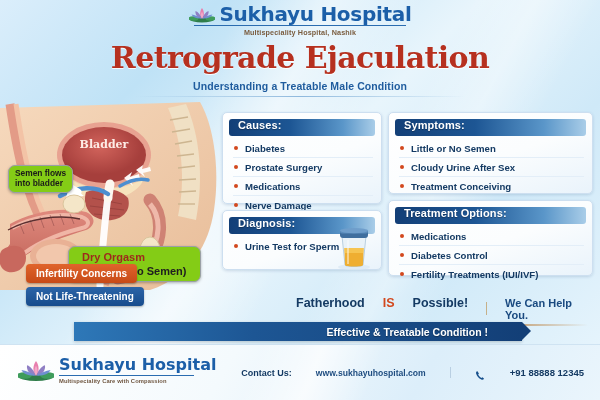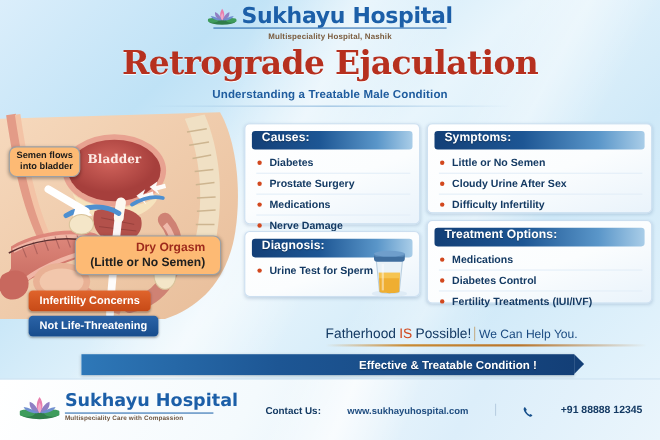--- a/index.html
+++ b/index.html
@@ -25,22 +25,22 @@
   .maintitle{font-family:"DejaVu Serif",serif;font-weight:bold;font-size:30px;color:#b6301f;
     letter-spacing:-.6px;line-height:1;margin-top:6px;
     text-shadow:0 1px 0 rgba(255,255,255,.85);}
   .subtitle{font-size:10.5px;font-weight:bold;color:#1f5c9e;margin-top:7px;letter-spacing:.1px;}
   .subrule{width:330px;height:1px;margin:4px auto 0;
     background:linear-gradient(90deg,rgba(120,170,215,0),#8fb9dd,rgba(120,170,215,0));}
 
   
   .anatomy{position:absolute;left:0;top:100px;width:226px;height:190px;z-index:2;}
   .anatomy svg{display:block;}
-  .callout{position:absolute;background:#fdba74;border:1.1px solid #9aa0a6;border-radius:7px;
-    padding:3px 6px;text-align:right;box-shadow:0 1px 3px rgba(0,0,0,.28);z-index:6;}
+  .callout{position:absolute;background:#84cc16;border:1.1px solid #9aa0a6;border-radius:7px;
+    padding:3px 6px;text-align:left;box-shadow:0 1px 3px rgba(0,0,0,.28);z-index:6;margin-top:32px;}
   .callout .l1{font-size:8.4px;font-weight:bold;color:#1a1a1a;line-height:1.18;white-space:nowrap;}
   .co-semen{left:8px;top:133px;}
   .co-dry{left:68px;top:214px;padding:4px 13px;}
   .co-dry .l1{font-size:11px;color:#9e2a1c;}
   .co-dry .l2{font-size:11px;font-weight:bold;color:#20201f;margin-top:1px;white-space:nowrap;}
 
   .pill{position:absolute;border-radius:4px;padding:4px 10px;font-size:10px;font-weight:bold;
     color:#fff;box-shadow:0 1px 2px rgba(0,0,0,.3);z-index:7;white-space:nowrap;}
   .pill-infert{left:26px;top:264px;background:linear-gradient(180deg,#e0642c,#c74a17);}
   .pill-notlife{left:26px;top:287px;background:linear-gradient(180deg,#2b64a8,#174c8c);}
@@ -61,21 +61,21 @@
 
   #causes-card{left:222px;top:112px;width:160px;height:92px;}
   #diagnosis-card{left:222px;top:210px;width:160px;height:60px;}
   #symptoms-card{left:388px;top:112px;width:205px;height:82px;}
   #treatment-card{left:388px;top:200px;width:205px;height:76px;}
 
   .cup{position:absolute;right:6px;top:16px;width:36px;height:42px;}
 
   
   .fatherhood{position:absolute;left:296px;top:296px;width:292px;z-index:6;}
-  .fh-text{display:flex;align-items:baseline;gap:3px;font-size:12.5px;font-weight:normal;}
+  .fh-text{display:flex;align-items:baseline;gap:18px;font-size:12.5px;font-weight:bold;}
   .fh-a{color:#143a63;} .fh-is{color:#d2481e;}
   .fh-div{width:1px;height:13px;background:#c6b089;align-self:center;}
   .fh-b{color:#1a4a80;font-size:11px;}
   .fh-rule{height:2px;margin-top:3px;border-radius:2px;
     background:linear-gradient(90deg,rgba(200,150,80,0),#c98b34 25%,#b8742a 60%,rgba(200,150,80,0));}
 
   
   .strip{position:absolute;left:74px;top:322px;width:448px;height:19px;z-index:6;
     background:linear-gradient(90deg,#2e78b8 0%,#1d5694 40%,#133f77 100%);
     display:flex;align-items:center;justify-content:flex-end;padding-right:34px;
@@ -265,21 +265,21 @@
   </svg>
 </span>
 
 <div class="card" id="symptoms-card">
   <div class="bar">
     <span>Symptoms:</span>
   </div>
   <ul>
     <li>Little or No Semen</li>
     <li>Cloudy Urine After Sex</li>
-    <li>Difficulty Infertility</li>
+    <li>Treatment Conceiving</li>
   </ul>
 </div>
 
 <div class="card" id="treatment-card">
   <div class="bar">
     <span>Treatment Options:</span>
   </div>
   <ul>
     <li>Medications</li>
     <li>Diabetes Control</li>

